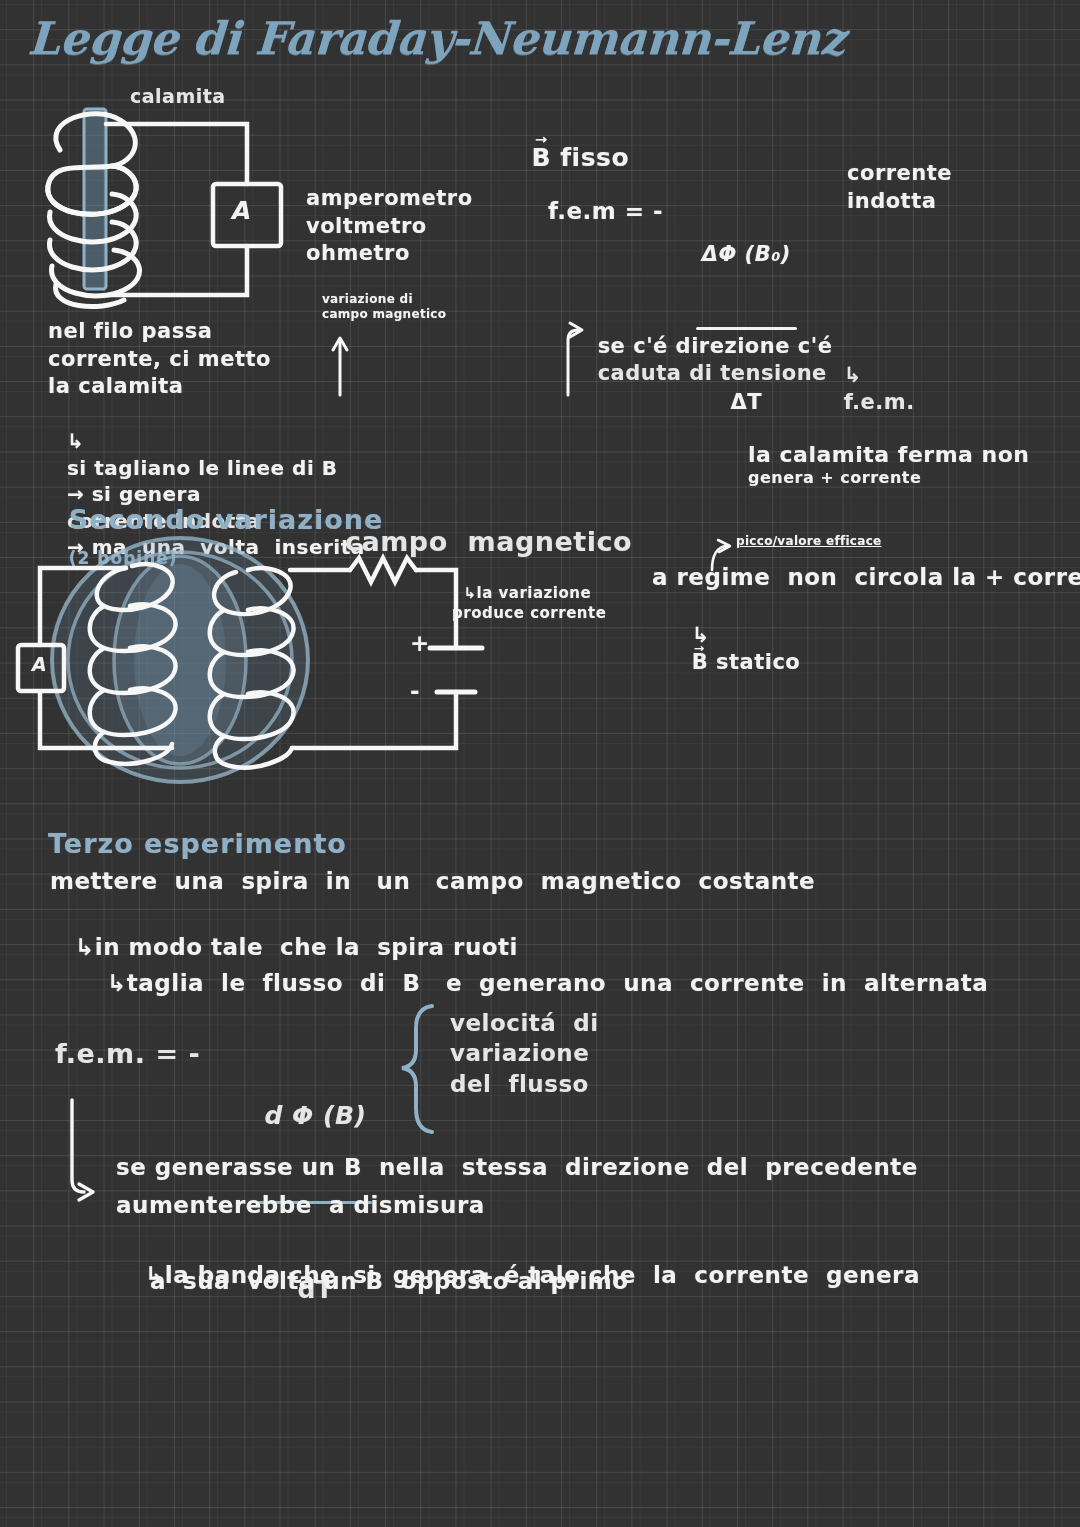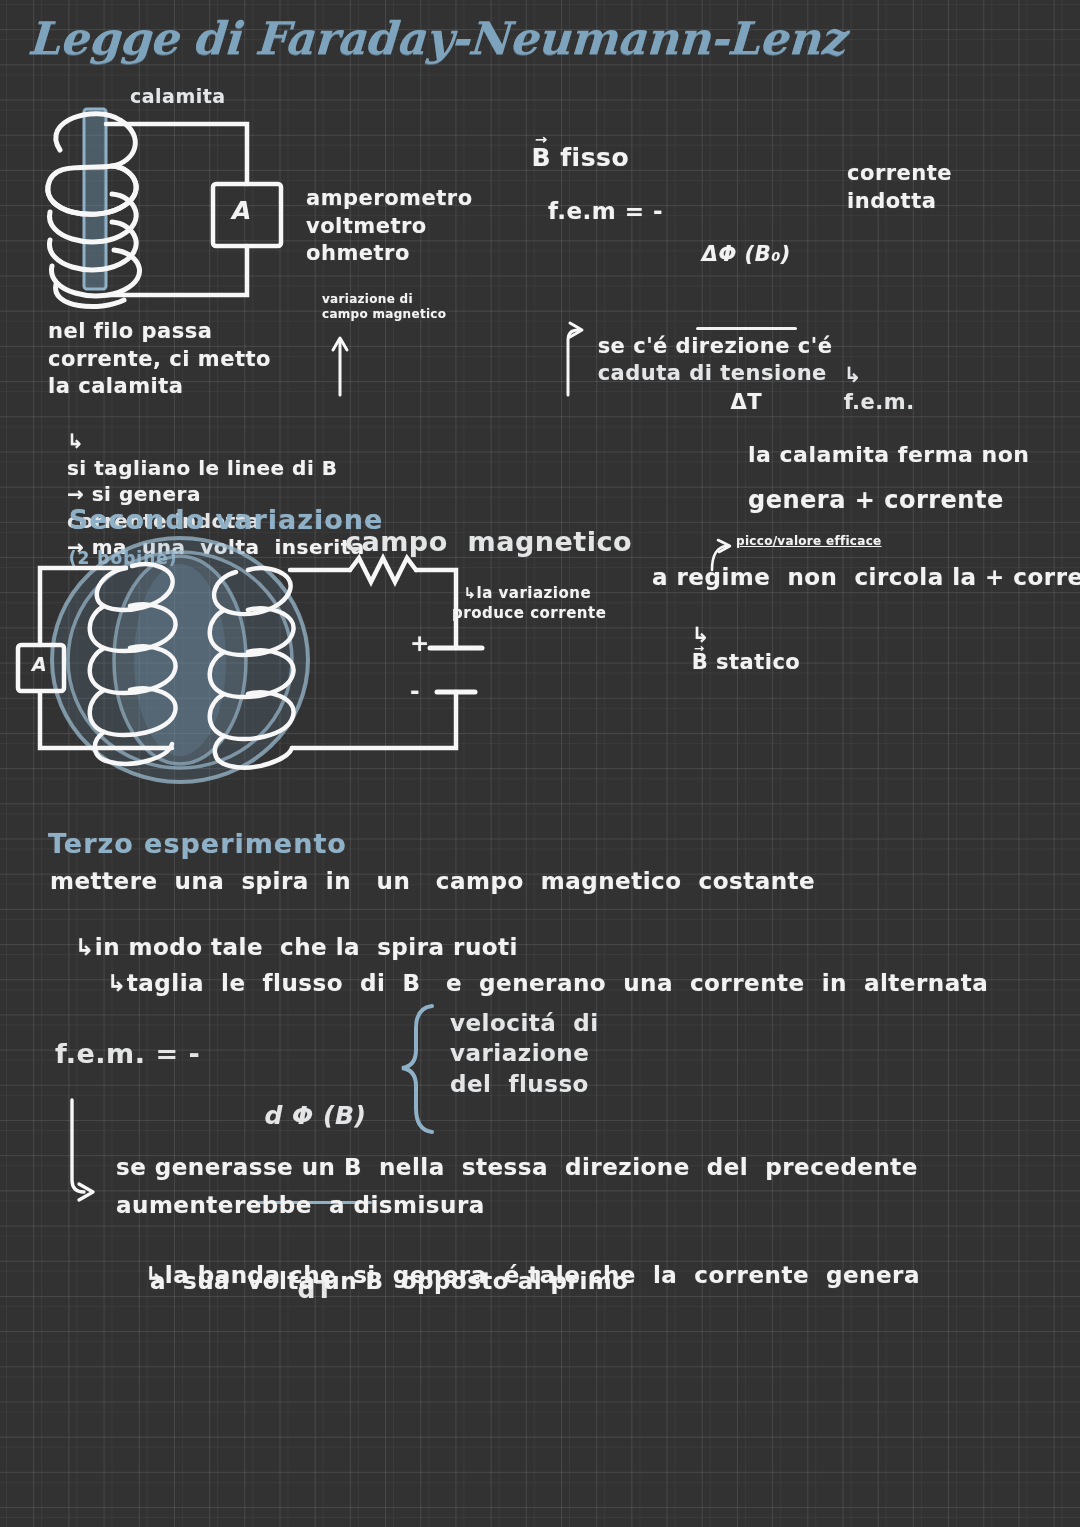--- a/index.html
+++ b/index.html
@@ -159,21 +159,21 @@
 </div>
 
 <div class="hw s20" style="left:52px;top:402px;font-size:20px;">
   <span>↳</span>
   <span>si tagliano le linee di B</span>
   <span>→ si genera</span>
   <span class="blue">corrente indotta</span>
   <span>→ ma  una  volta  inserita</span>
 </div>
 <div class="hw s20" style="left:748px;top:440px;font-size:22px;">la calamita ferma non</div>
-<div class="hw s20" style="left:748px;top:485px;font-size:24px;">genera + corrente</div>
+<div class="hw s20" style="left:748px;top:467px;font-size:16px;">genera + corrente</div>
 
 <div class="hw sec" style="left:48px;top:466px;">
   <span>Secondo variazione</span>
   <span style="font-size:17px;">(2 bobine)</span>
 </div>
 
 <svg class="layer" width="1080" height="1527" viewBox="0 0 1080 1527">
 
   <g>
     <ellipse cx="180" cy="660" rx="128" ry="122" fill="#6f93ab" fill-opacity="0.20" stroke="#9ab8cc" stroke-width="4" stroke-opacity="0.75"></ellipse>

